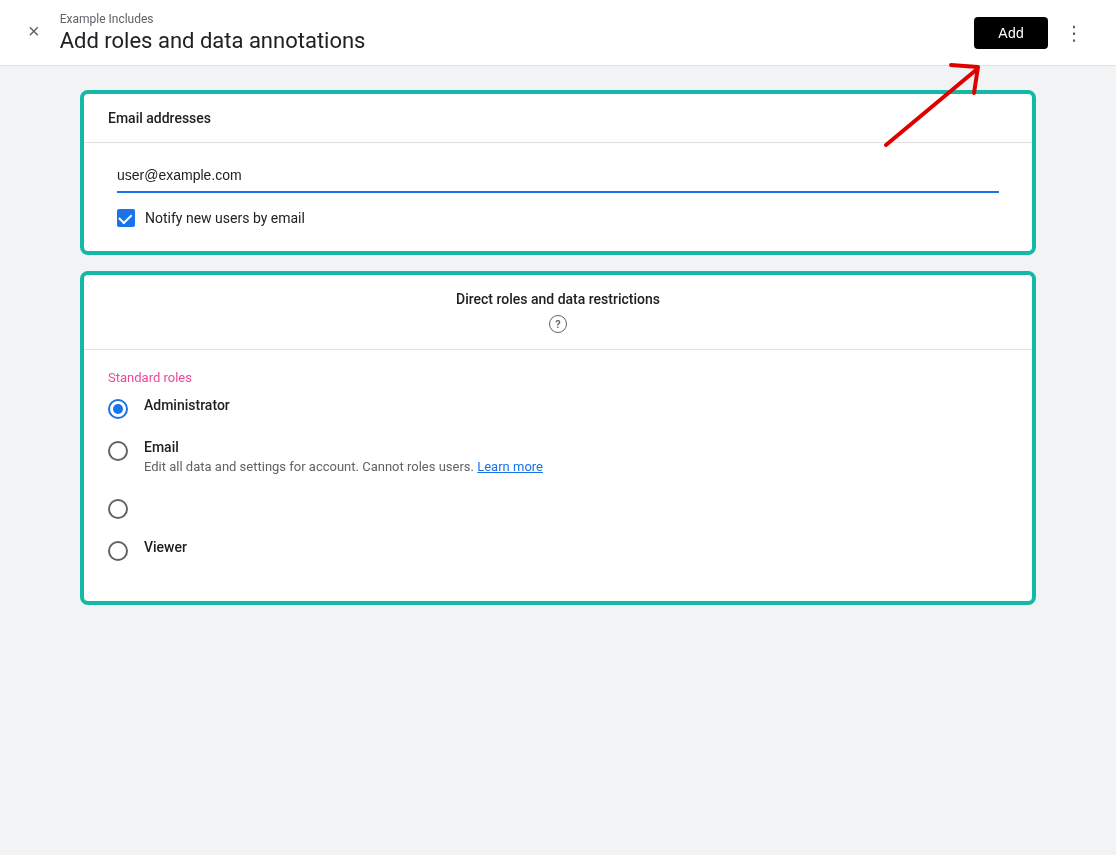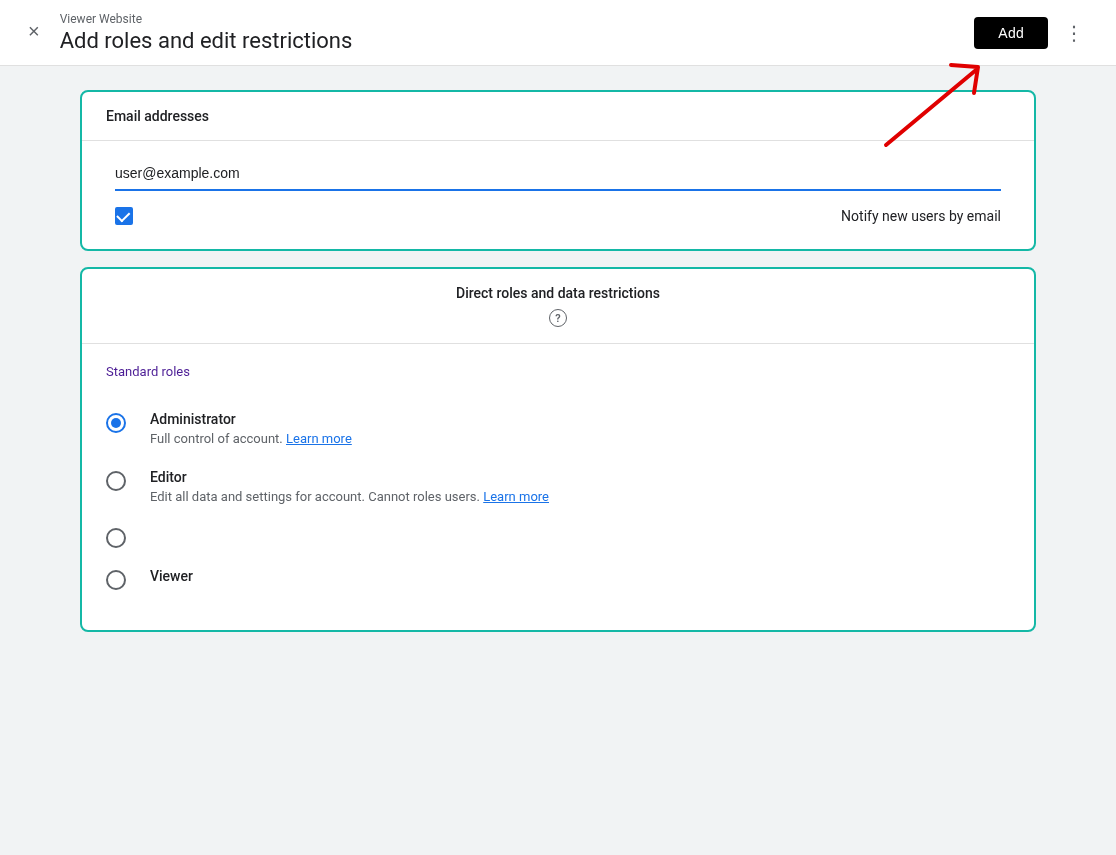--- a/index.html
+++ b/index.html
@@ -96,21 +96,21 @@
     .content {
       padding: 24px 80px;
       display: flex;
       flex-direction: column;
       gap: 16px;
     }
 
     .card {
       background-color: #ffffff;
       border-radius: 8px;
-      border: 2px solid #14b8a6;
+      border: 4px solid #14b8a6;
       overflow: hidden;
     }
 
     .card-header {
       padding: 16px 24px;
       border-bottom: 1px solid #e0e0e0;
       font-size: 14px;
       color: #202124;
       font-weight: 500;
     }
@@ -128,21 +128,20 @@
       color: #202124;
       padding: 8px 0;
       background: transparent;
       margin-bottom: 16px;
     }
 
     .checkbox-row {
       display: flex;
       align-items: center;
       gap: 10px;
-      justify-content: space-between;
     }
 
     .checkbox-custom {
       width: 18px;
       height: 18px;
       border-radius: 2px;
       background-color: #1a73e8;
       border: 2px solid #1a73e8;
       display: flex;
       align-items: center;
@@ -191,28 +190,28 @@
       font-weight: 600;
       cursor: pointer;
     }
 
     .roles-body {
       padding: 20px 24px;
     }
 
     .standard-roles-label {
       font-size: 13px;
-      color: #4c1d95;
-      margin-bottom: 32px;
+      color: #ec4899;
+      margin-bottom: 12px;
     }
 
     .role-item {
       display: flex;
       align-items: flex-start;
-      gap: 24px;
+      gap: 16px;
       margin-bottom: 20px;
     }
 
     .radio-outer {
       width: 20px;
       height: 20px;
       border-radius: 50%;
       border: 2px solid #5f6368;
       display: flex;
       align-items: center;
@@ -276,22 +275,22 @@
   </style>
 </head>
 <body>
 
 <div class="header">
   <div class="header-left">
     <button class="close-button">
       <span>×</span>
     </button>
     <div class="header-title-area">
-      <span class="subtitle">Viewer Website</span>
-      <span class="main-title">Add roles and edit restrictions</span>
+      <span class="subtitle">Example Includes</span>
+      <span class="main-title">Add roles and data annotations</span>
     </div>
   </div>
   <div class="header-right">
     <button class="add-button">Add</button>
     <button class="more-button">
       <span>⋮</span>
     </button>
   </div>
 </div>
 
@@ -322,32 +321,27 @@
     </div>
     <div class="roles-body">
       <div class="standard-roles-label">Standard roles</div>
 
       <div class="role-item">
         <div class="radio-outer selected">
           <div class="radio-inner"></div>
         </div>
         <div class="role-text">
           <span class="role-name">Administrator</span>
-          <span class="role-desc">
-            <span>Full control of account.</span>
-            <span> </span>
-            <span class="learn-more">Learn more</span>
-          </span>
         </div>
       </div>
 
       <div class="role-item">
         <div class="radio-outer"></div>
         <div class="role-text">
-          <span class="role-name">Editor</span>
+          <span class="role-name">Email</span>
           <span class="role-desc">
             <span>Edit all data and settings for account. Cannot roles users.</span>
             <span> </span>
             <span class="learn-more">Learn more</span>
           </span>
         </div>
       </div>
 
       <div class="role-item">
         <div class="radio-outer"></div>

